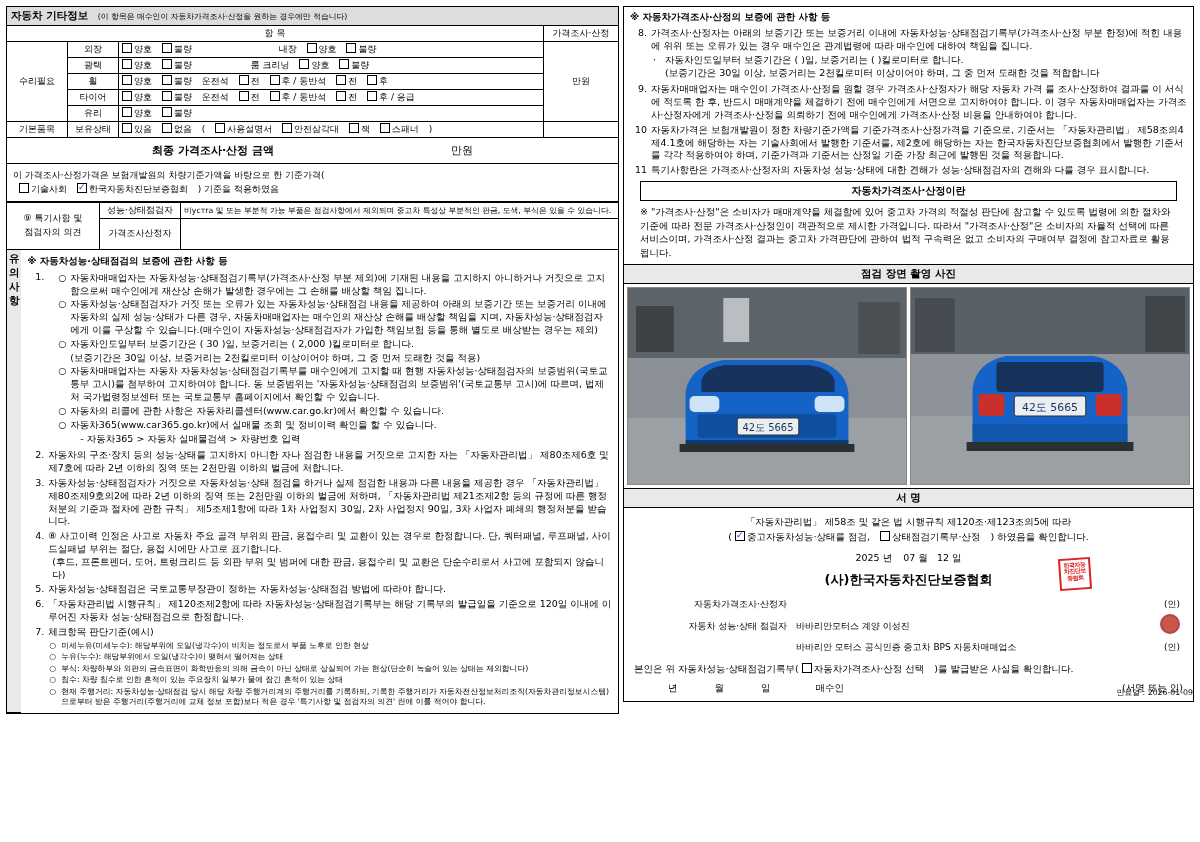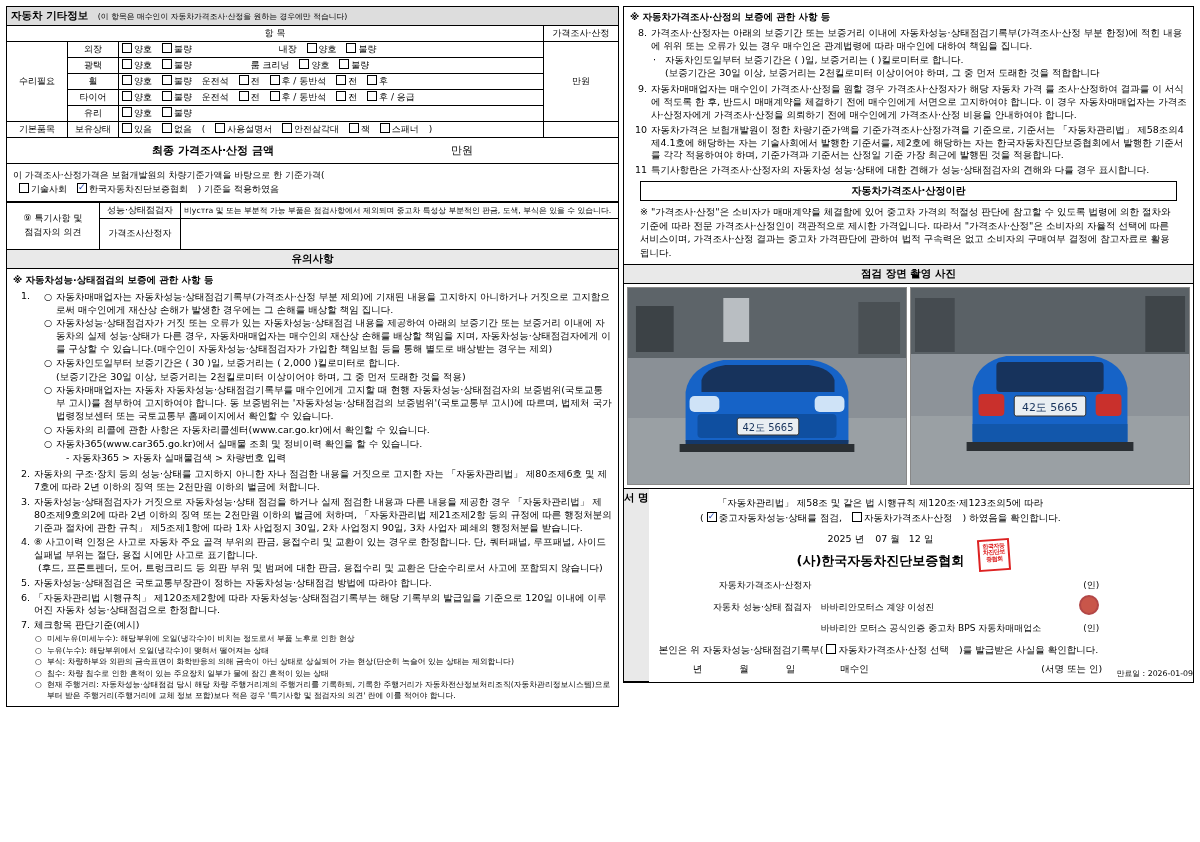--- a/index.html
+++ b/index.html
@@ -170,21 +170,21 @@
           <td style="border-right:none;" class="tiny">비устra 및 또는 부분적 가능 부품은 점검사항에서 제외되며 중고차 특성상 부분적인 판금, 도색, 부식은 있을 수 있습니다.</td>
         </tr>
         <tr>
           <td class="ctr mid" style="height:28px;border-bottom:none;">가격조사산정자</td>
           <td style="border-right:none;border-bottom:none;"></td>
         </tr>
       </tbody>
           </table>
     </div>
 
-    <div class="box" style="border-top:none;flex:1;display:flex;flex-direction:column;">
+    <div class="box" style="border-top:none;flex:1;display:flex;">
       <div class="bar">유의사항</div>
       <div style="padding:5px 6px 4px 6px;overflow:hidden;">
         <div class="bold" style="margin-bottom:3px;">※ 자동차성능·상태점검의 보증에 관한 사항 등</div>
 
         <ul class="ol">
           <li>
             <span class="num">1.</span>
             <span class="txt">
               <div class="sub">
                 <div class="it">
@@ -356,28 +356,28 @@
             <rect x="186" y="106" width="26" height="22" rx="4" fill="#c9302c"></rect>
             <rect x="104" y="108" width="72" height="20" rx="2" fill="#e9eef2" stroke="#333" stroke-width="1"></rect>
             <text x="140" y="123" font-size="11" text-anchor="middle" fill="#17335c" font-family="DejaVu Sans">42도 5665</text>
             <rect x="62" y="136" width="156" height="18" fill="#1257ab"></rect>
             <rect x="56" y="154" width="168" height="9" fill="#2a2f33"></rect>
           </svg>
         </div>
       </div>
     </div>
 
-    <div class="box" style="border-top:none;flex:1;display:flex;position:relative;">
+    <div class="box" style="border-top:none;flex:1;display:flex;flex-direction:column;position:relative;">
       <div class="bar">서 명</div>
       <div class="sigbody">
         <div class="ctrline">「자동차관리법」 제58조 및 같은 법 시행규칙 제120조·제123조의5에 따라</div>
         <div class="ctrline">
           <span>(</span>
           <span class="opt"><span class="chk on"></span><span>중고자동차성능·상태를 점검,</span></span>
-          <span class="opt"><span class="chk"></span><span>자동차가격조사·산정</span></span>
+          <span class="opt"><span class="chk"></span><span>상태점검기록부·산정</span></span>
           <span>) 하였음을 확인합니다.</span>
         </div>
         <div class="ctrline" style="margin-top:6px;">
           <span>2025</span>
           <span>년</span>
           <span style="margin-left:8px;">07</span>
           <span>월</span>
           <span style="margin-left:6px;">12</span>
           <span>일</span>
         </div>

